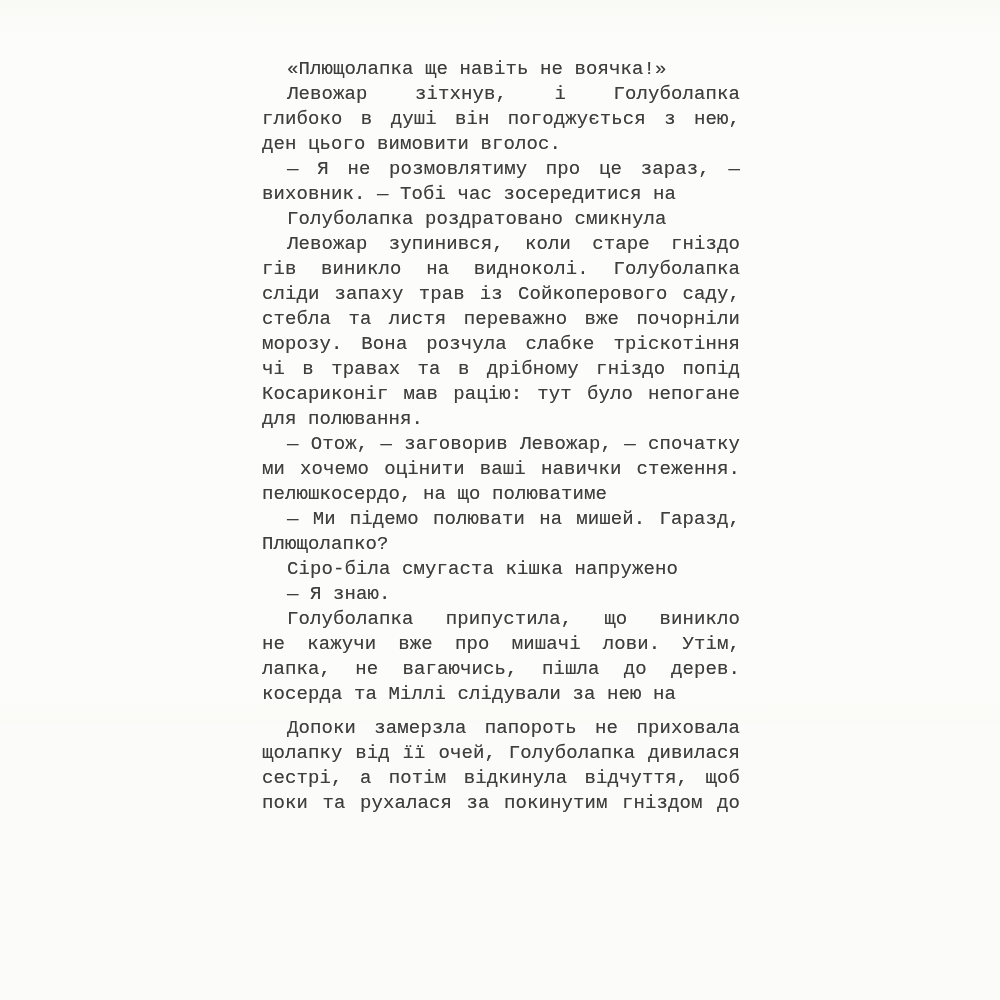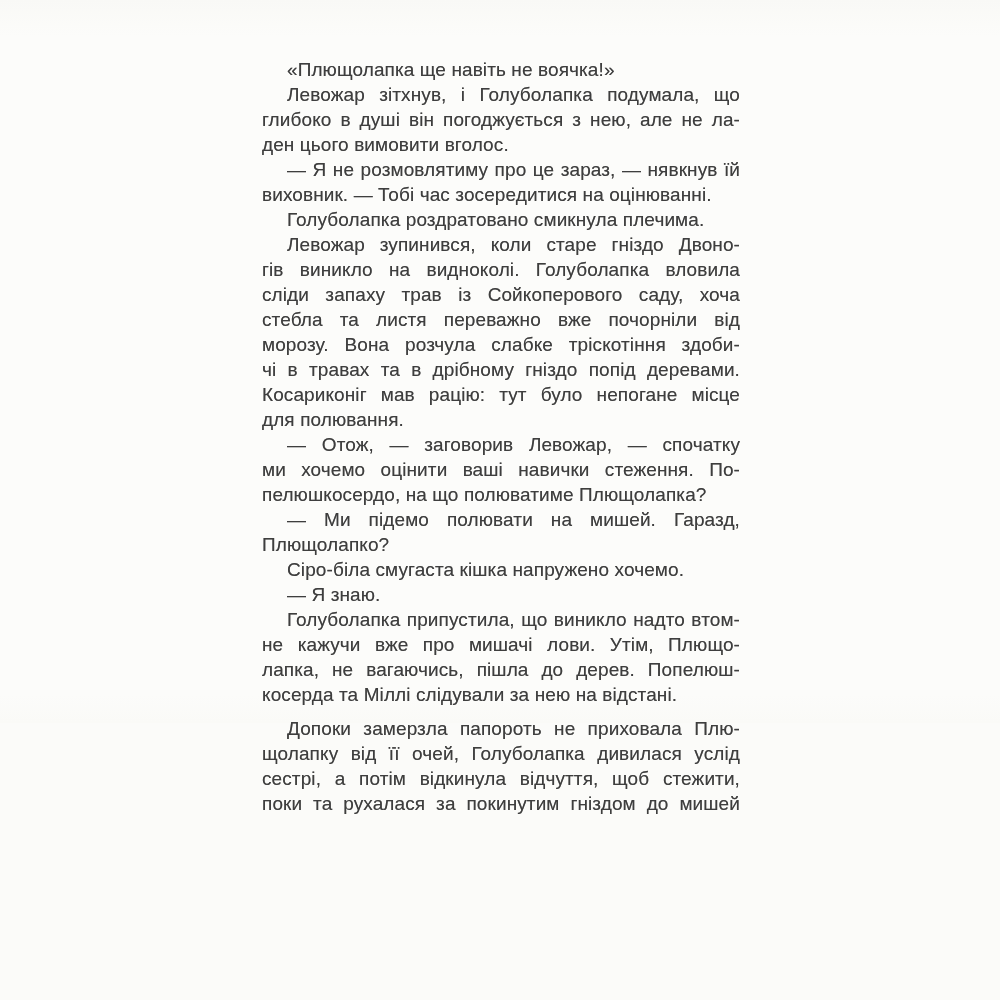--- a/index.html
+++ b/index.html
@@ -10,21 +10,21 @@
     width: 1000px;
     height: 1000px;
     background: #fbfbf9;
     overflow: hidden;
   }
   .page {
     position: relative;
     width: 1000px;
     height: 723px;
     background: linear-gradient(180deg, #f9f9f6 0%, #fcfcfa 5%, #fcfcfa 96%, #fafaf7 100%);
-    font-family: Liberation Sans, sans-serif;
+    font-family: Liberation Mono, monospace;
     color: #3e3e3e;
   }
   .text-block {
     position: absolute;
     left: 262px;
     top: 57px;
     width: 478px;
   }
   .para {
     margin: 0;

